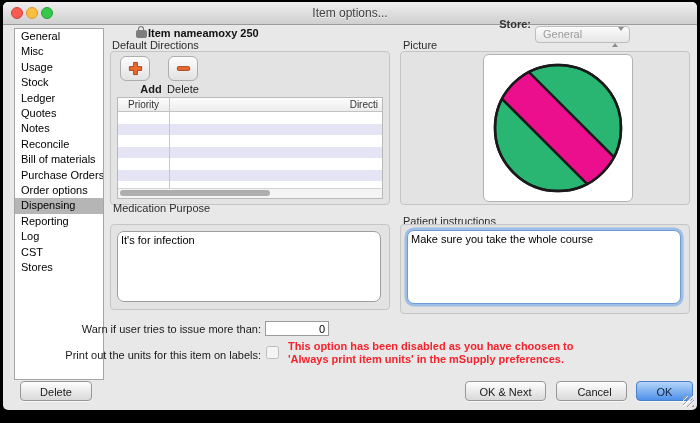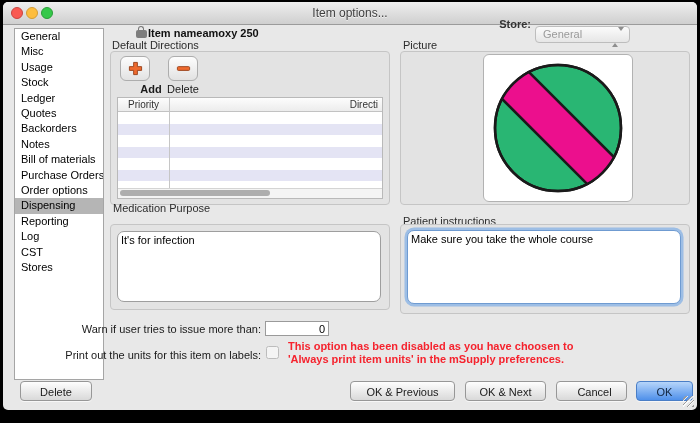--- a/index.html
+++ b/index.html
@@ -109,22 +109,22 @@
     <div class="title">Item options...</div>
   </div>
 
   <div class="sidebar">
     <div class="sb-item">General</div>
     <div class="sb-item">Misc</div>
     <div class="sb-item">Usage</div>
     <div class="sb-item">Stock</div>
     <div class="sb-item">Ledger</div>
     <div class="sb-item">Quotes</div>
-    <div class="sb-item">Backorders</div>
     <div class="sb-item">Notes</div>
+    <div class="sb-item">Reconcile</div>
     <div class="sb-item">Bill of materials</div>
     <div class="sb-item">Purchase Orders</div>
     <div class="sb-item">Order options</div>
     <div class="sb-item selected">Dispensing</div>
     <div class="sb-item">Reporting</div>
     <div class="sb-item">Log</div>
     <div class="sb-item">CST</div>
     <div class="sb-item">Stores</div>
   </div>
 
@@ -205,19 +205,18 @@
   <textarea class="txt focused" style="left: 404px; top: 228px; width: 274px; height: 74px;">Make sure you take the whole course</textarea>
 
   <div class="form-label" style="left:60px;top:321px;width:198px;">Warn if user tries to issue more than:</div>
   <input class="warn-input" type="text" value="0" style="">
 
   <div class="form-label" style="left:20px;top:347px;width:238px;">Print out the units for this item on labels:</div>
   <div class="chk"></div>
   <div class="warning-text">This option has been disabled as you have choosen to 'Always print item units' in the mSupply preferences.</div>
 
   <button class="btn" style="left:17px;width:72px;">Delete</button>
-  <button class="btn" style="left:347px;width:105px;">OK &amp; Previous</button>
   <button class="btn" style="left:462px;width:81px;">OK &amp; Next</button>
   <button class="btn" style="left:553px;width:71px;padding-left:12px;">Cancel</button>
   <button class="btn btn-ok" style="left:633px;width:57px;">OK</button>
 
   <div class="resize-grip"></div>
 </div>
 
 </body></html>

